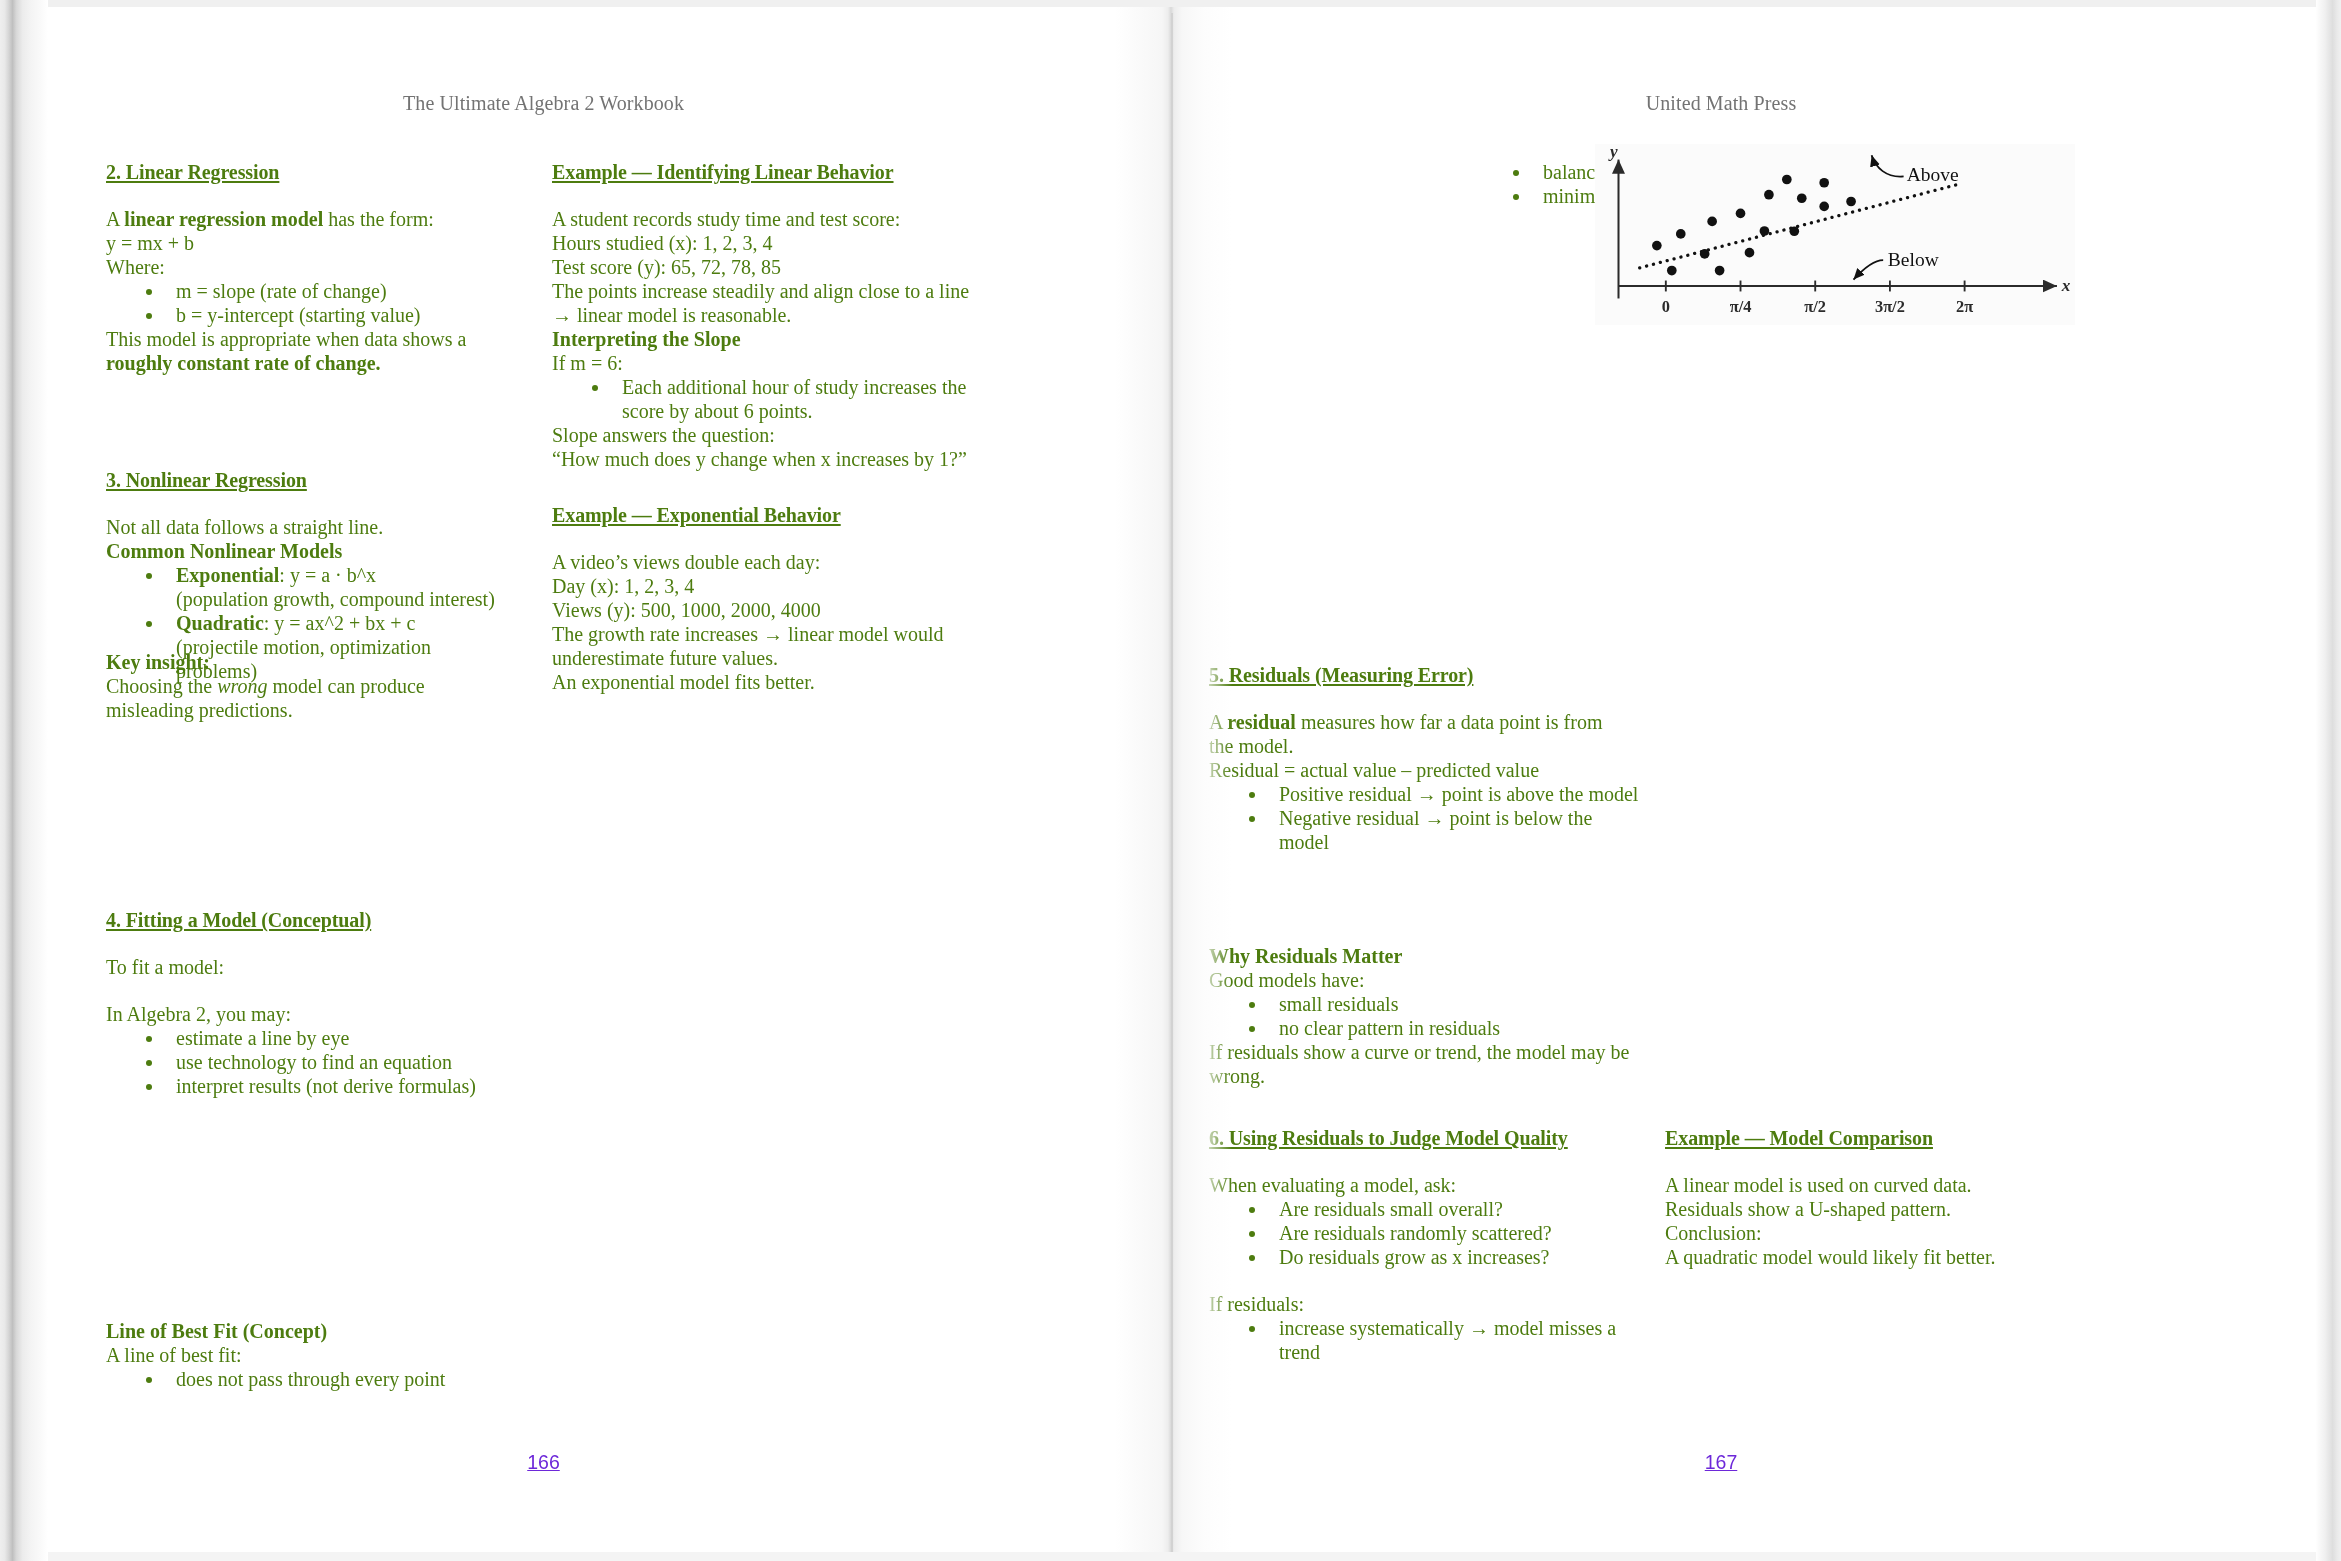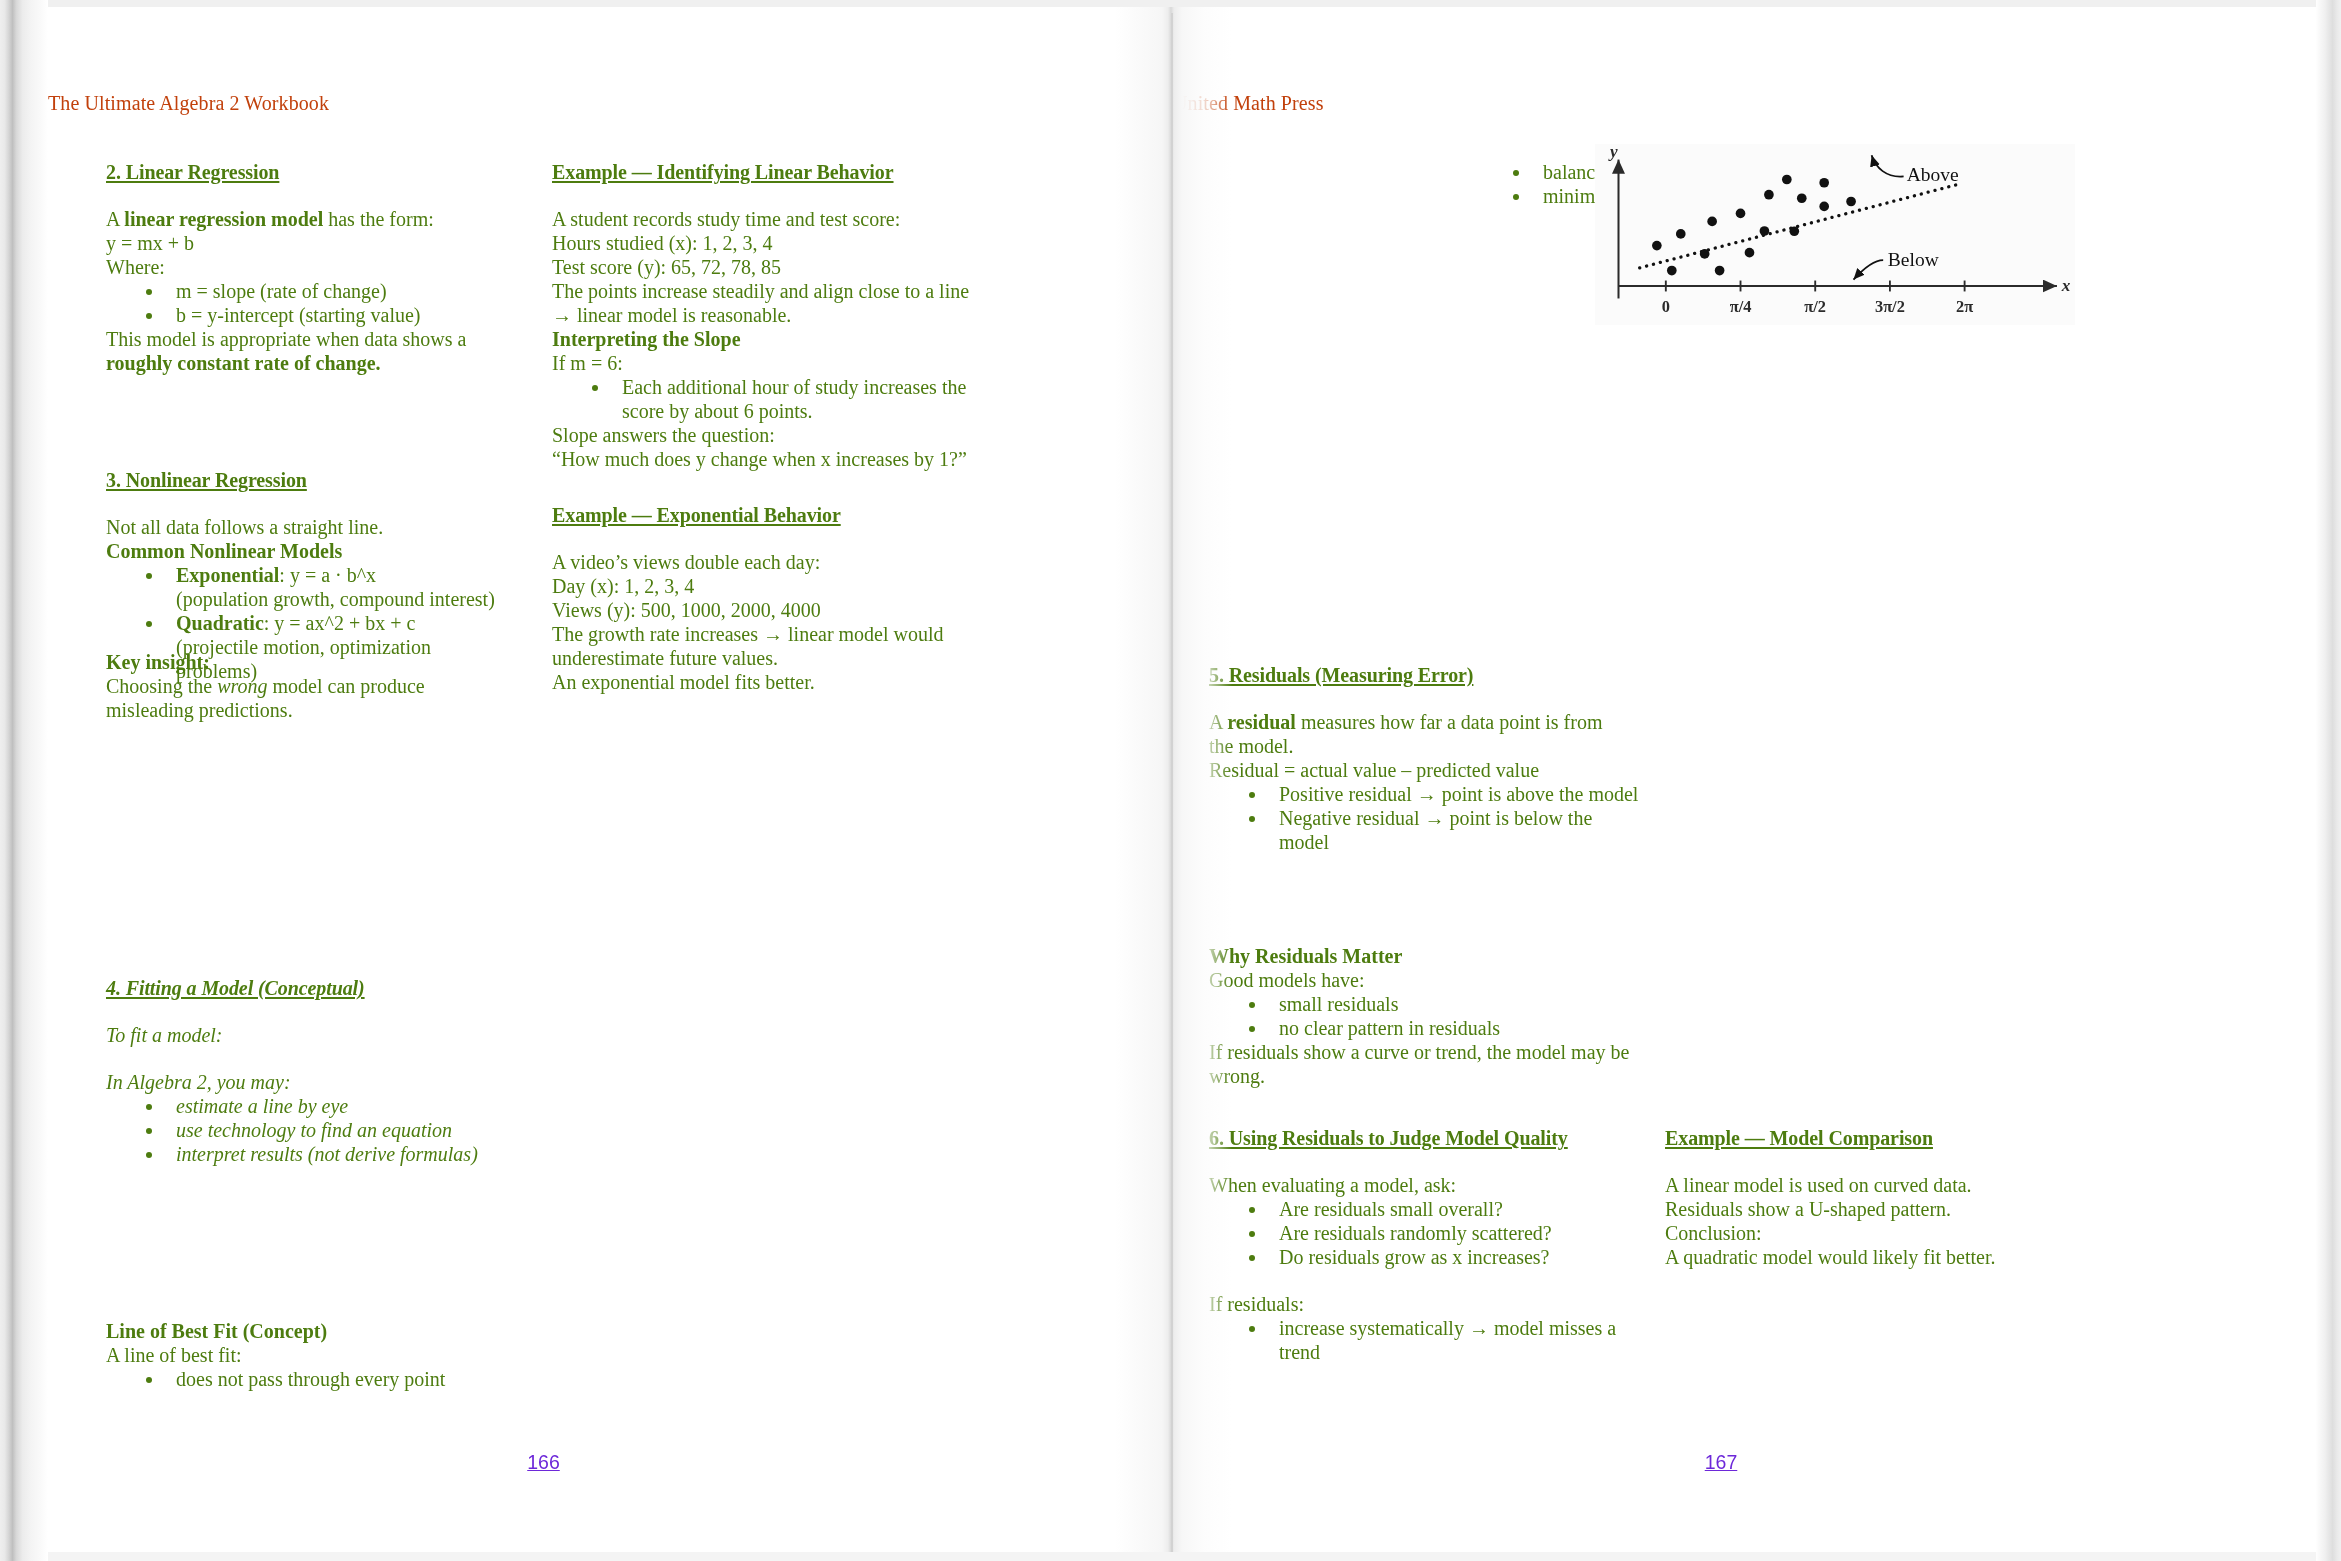--- a/index.html
+++ b/index.html
@@ -77,23 +77,23 @@
     height: 1545px;
     background: transparent;
   }
   #page-left  { left: 48px;   width: 1124px; }
   #page-right { left: 1173px; width: 1143px; }
 
   .page-header {
     position: absolute;
     top: 85px;
     width: 100%;
-    text-align: left;
+    text-align: center;
     font-size: 20px;
-    color: #c2410c;
+    color: #737373;
     letter-spacing: 0.1px;
   }
   #page-left .page-header  { padding-right: 133px; }
   #page-right .page-header { padding-right: 47px; }
 
   .page-number {
     position: absolute;
     bottom: 78px;
     width: 100%;
     text-align: center;
@@ -186,21 +186,21 @@
         <li><span class="b">Exponential</span><span>: y = a · b^x</span><br><span>(population growth, compound interest)</span></li>
         <li><span class="b">Quadratic</span><span>: y = ax^2 + bx + c</span><br><span>(projectile motion, optimization problems)</span></li>
       </ul>
     </div>
 
     <div class="col" style="left:58px; top:643px; width:406px;">
       <div class="line b">Key insight:</div>
       <div class="line"><span>Choosing the </span><span class="i">wrong</span><span> model can produce misleading predictions.</span></div>
     </div>
 
-    <div class="col" style="left:58px; top:969px; width:414px;font-style:italic;">
+    <div class="col" style="left:58px; top:901px; width:414px;">
       <div class="sec-title">4. Fitting a Model (Conceptual)</div>
       <div class="line">To fit a model:</div>
       <div class="spacer"></div>
       <div class="line">In Algebra 2, you may:</div>
       <ul class="bul">
         <li>estimate a line by eye</li>
         <li>use technology to find an equation</li>
         <li>interpret results (not derive formulas)</li>
       </ul>
     </div>

